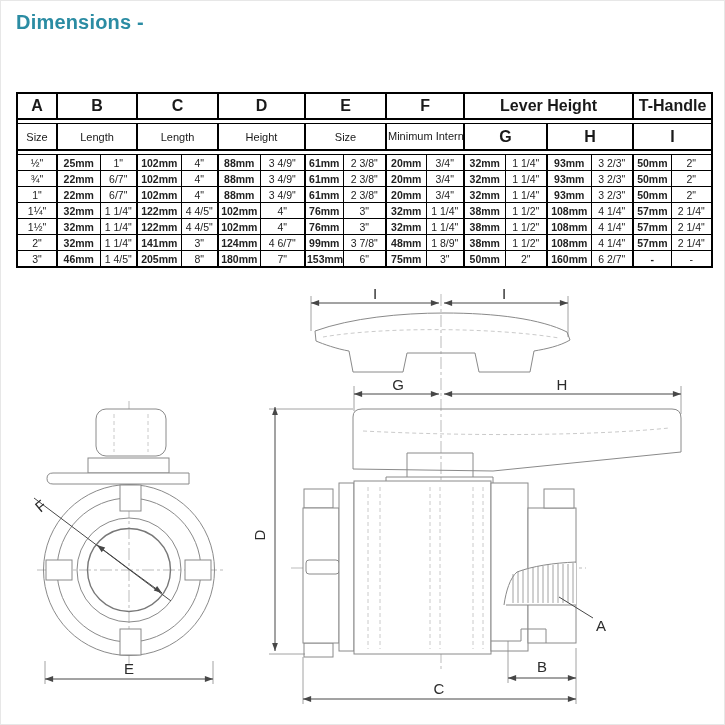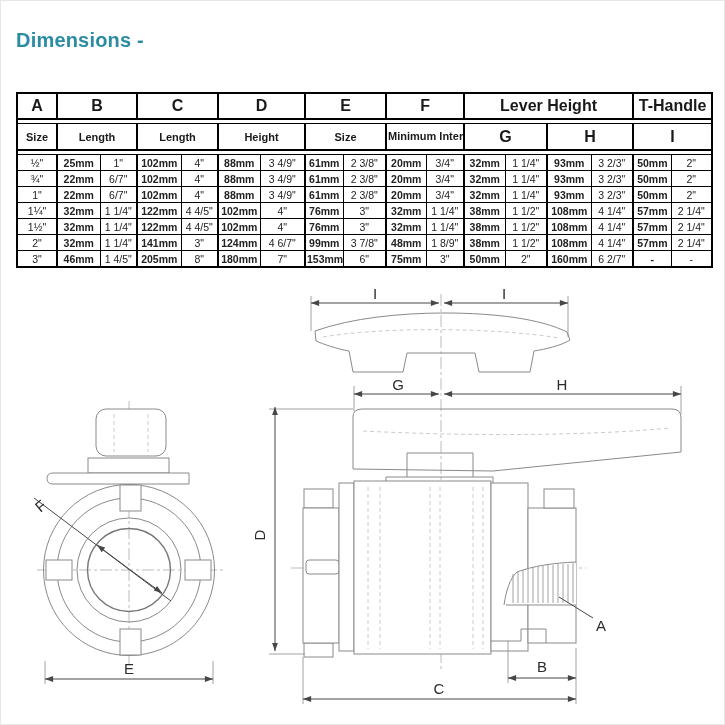--- a/index.html
+++ b/index.html
@@ -2,36 +2,36 @@
 <html><head>
 <meta charset="utf-8">
 <style>
   html,body{margin:0;padding:0;}
   body{
     width:725px;height:725px;position:relative;background:#ffffff;
     font-family:"Liberation Sans", sans-serif;color:#1a1a1a;
     box-sizing:border-box;border:1px solid #e7e7e7;overflow:hidden;
   }
   .title{
-    position:absolute;left:15px;top:28px;
+    position:absolute;left:15px;top:10px;
     font-size:20px;font-weight:600;color:#2b8ca3;letter-spacing:.2px;
   }
   table.dims{
     position:absolute;left:15px;top:91px;width:695px;
     border-collapse:collapse;table-layout:fixed;
     border:2px solid #000;background:#fff;
   }
   table.dims th, table.dims td{
     border:1px solid #000;text-align:center;vertical-align:middle;
     padding:0 1px;font-family:"Liberation Sans", sans-serif;
     white-space:nowrap;overflow:hidden;
   }
   table.dims td{height:15px;font-size:10.5px;color:#222;}
   tr.hletters th{height:24px;font-size:16px;font-weight:bold;border-bottom:2px solid #000;}
-  tr.hsub th{height:25px;font-size:11px;font-weight:bold;border-bottom:2px solid #000;}
+  tr.hsub th{height:25px;font-size:11px;font-weight:normal;border-bottom:2px solid #000;}
   tr.hsub th.bigletter{font-size:16px;font-weight:bold;}
   th.group{font-size:11.5px;font-weight:bold;}
   th.minw{font-size:8.5px;line-height:1.15;white-space:normal;}
   .major{border-right-width:2px !important;}
   .minor{border-right-width:1px !important;font-weight:bold;}
   tr.gap td{border:none;height:3px;padding:0;background:#fff;}
   svg.drawing{position:absolute;left:0;top:0;}
   .ln{fill:none;stroke:#8a8a8a;stroke-width:1;}
   .lnw{fill:#ffffff;stroke:#8a8a8a;stroke-width:1;}
   .lnd{fill:none;stroke:#bdbdbd;stroke-width:0.8;stroke-dasharray:4 3;}

